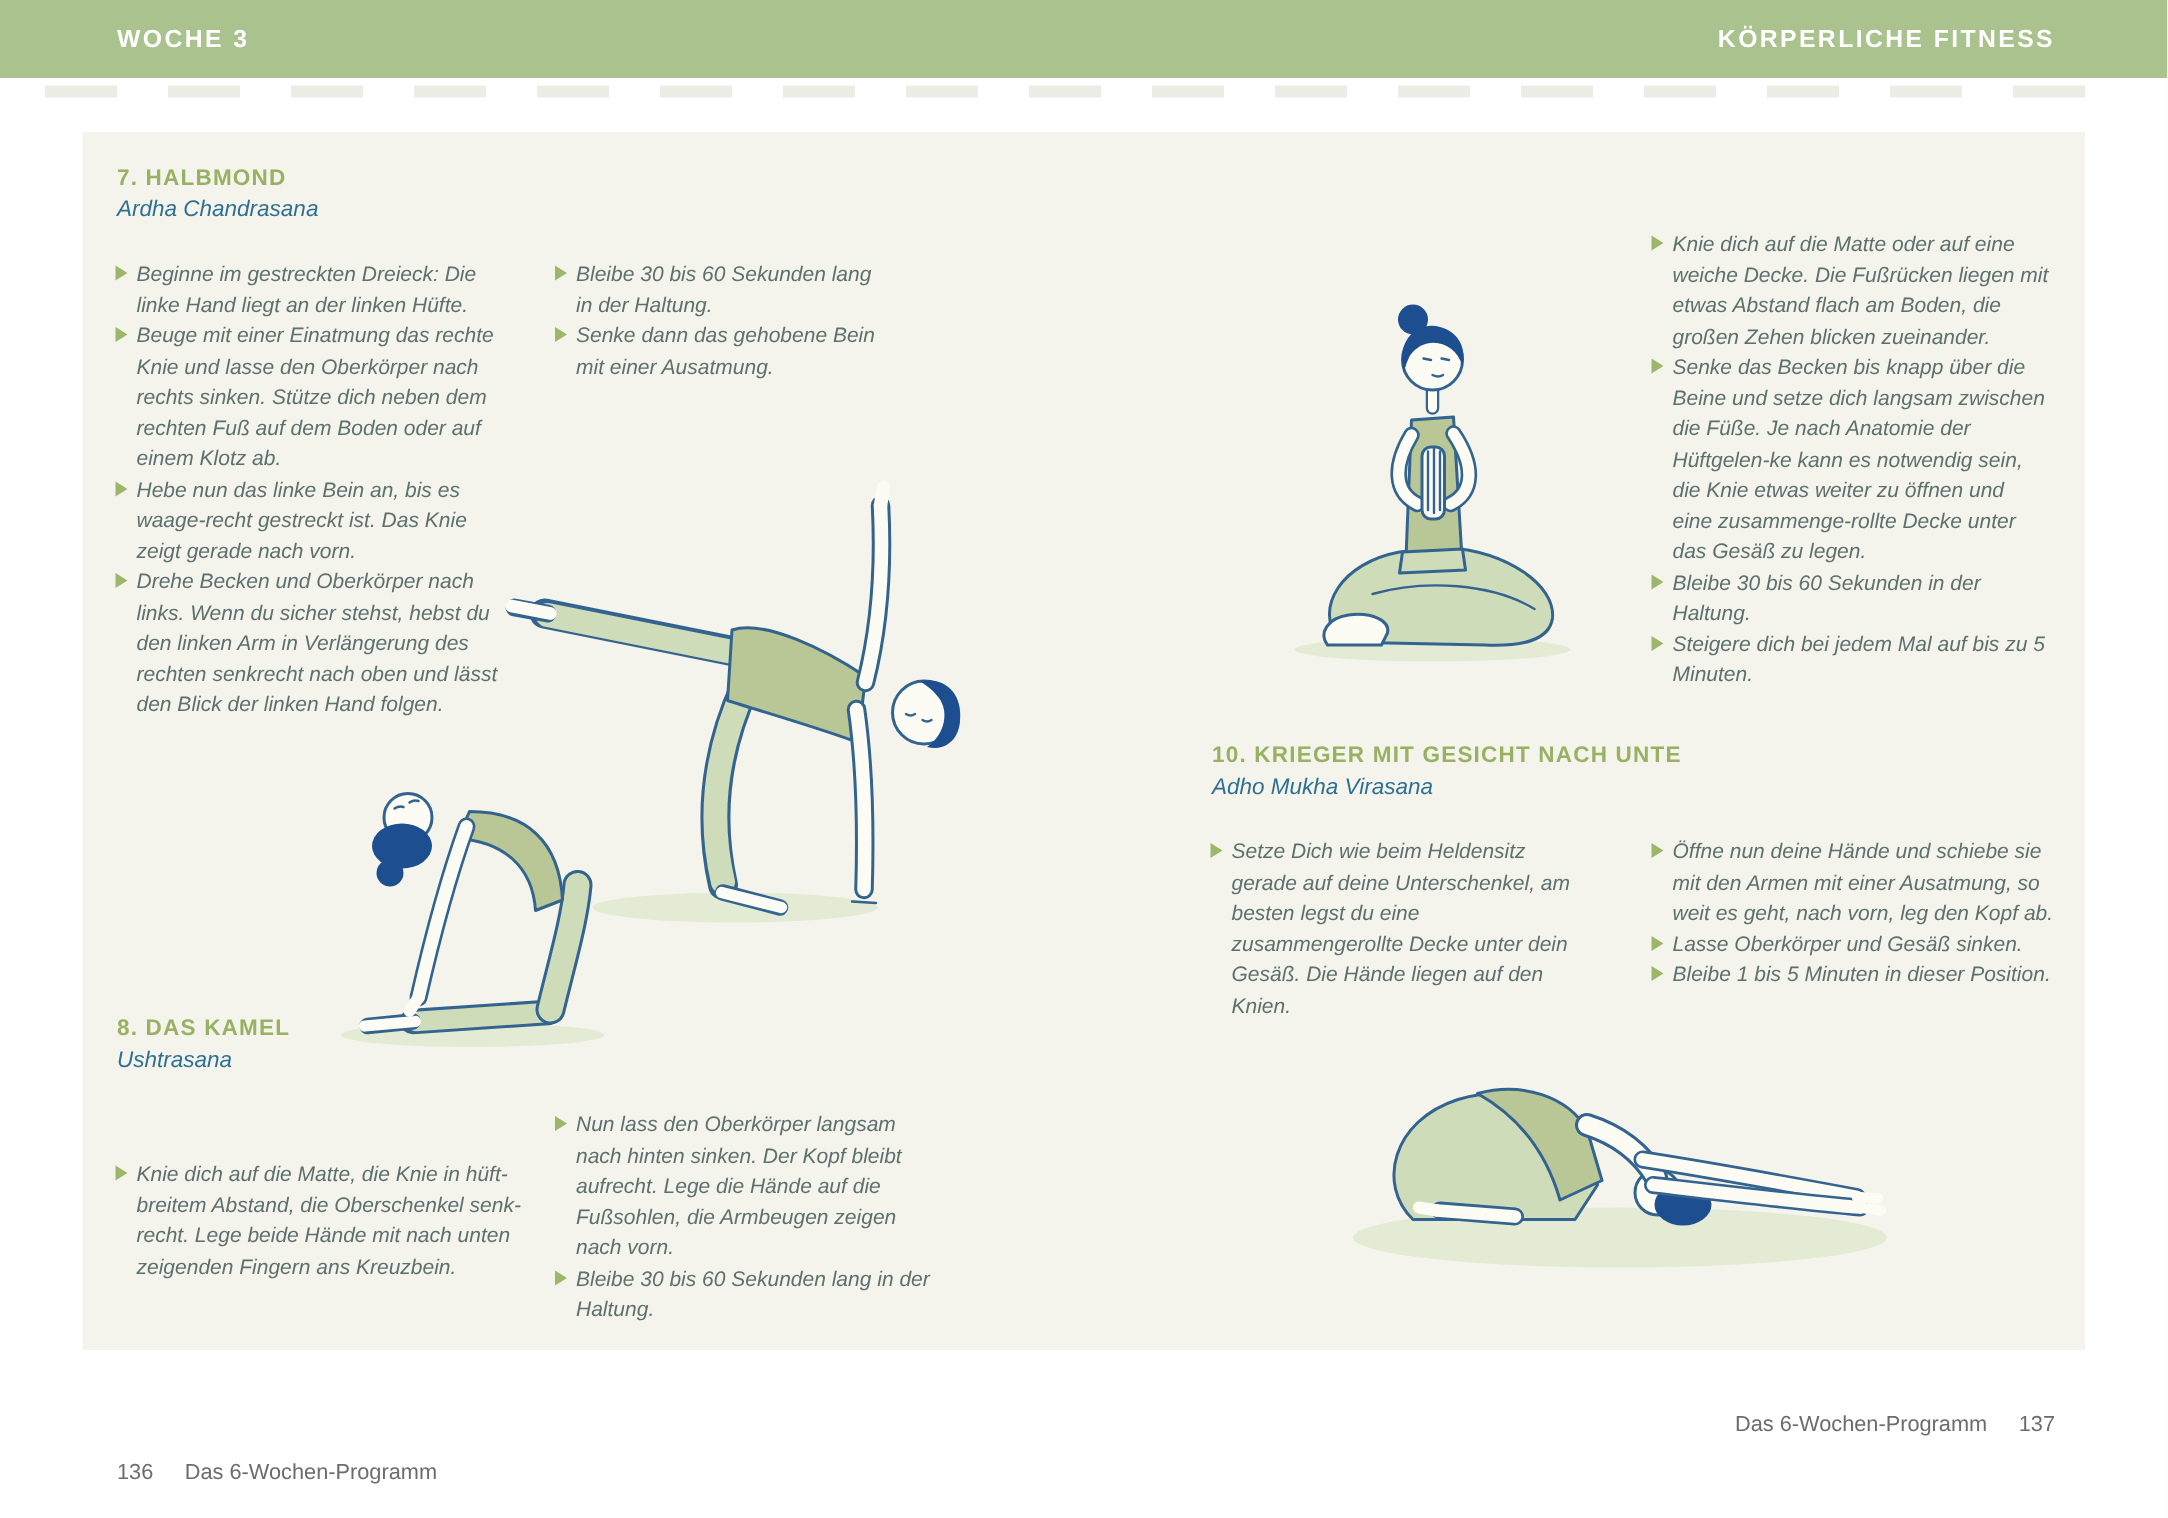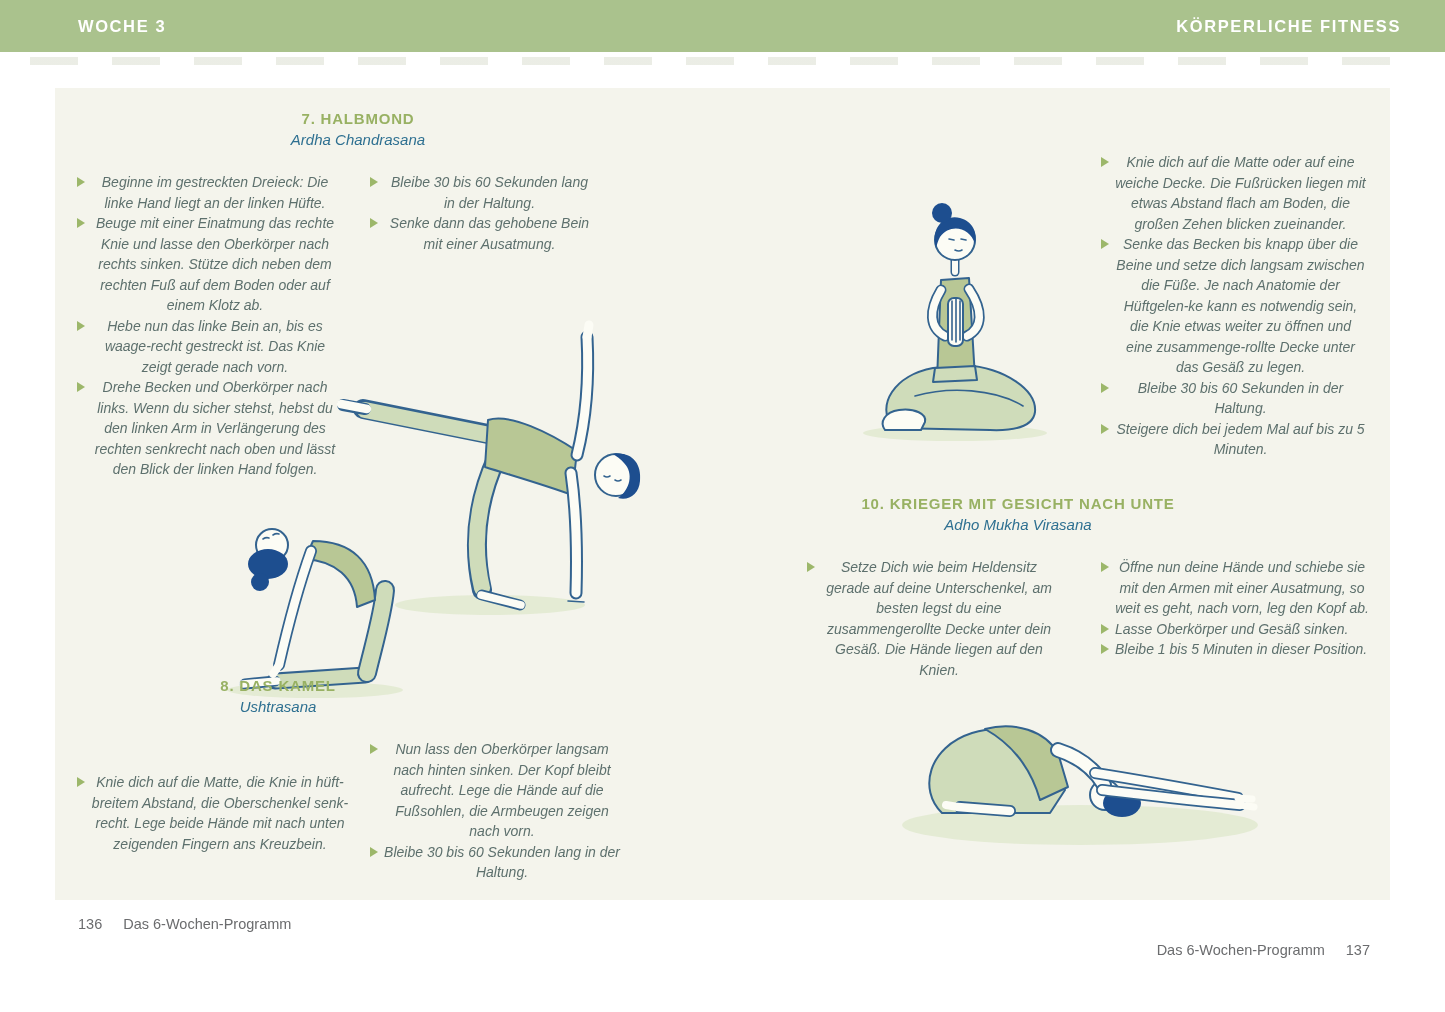--- a/index.html
+++ b/index.html
@@ -7,25 +7,25 @@
     --bullet-green:#9cb76a; --sanskrit-teal:#2e7091; --body-text:#5d706d;
     --footer-text:#6b6c6e; --outline-blue:#33638f; --hair-blue:#1d4e8f;
     --top-olive:#b8c795; --pants-green:#cfdcba; --skin:#fcfcf5; --shadow-green:#e4ebd4;
   }
   html,body{margin:0;padding:0;background:#ffffff;}
   body{font-family:"Liberation Sans",sans-serif;}
   .page{position:relative;width:1445px;height:1012px;background:#ffffff;overflow:hidden;}
 
   .topbar{position:absolute;top:0;left:0;width:100%;height:52px;background:var(--header-bg);
     display:flex;align-items:center;justify-content:space-between;box-sizing:border-box;
-    padding:0 44px 0 78px;color:#ffffff;font-weight:bold;font-size:16.5px;letter-spacing:1.6px;}
+    padding:0 75px 0 78px;color:#ffffff;font-weight:bold;font-size:16.5px;letter-spacing:1.6px;}
   .dash-strip{position:absolute;top:57px;left:30px;right:30px;height:8px;
     background:repeating-linear-gradient(90deg, rgba(203,208,188,0.38) 0 48px, transparent 48px 82px);}
 
-  .panel{position:absolute;left:55px;top:88px;width:1335px;height:812px;background:var(--panel-bg);text-align:center;}
+  .panel{position:absolute;left:55px;top:88px;width:1335px;height:812px;background:var(--panel-bg);}
 
   .sec{position:absolute;}
   .sec-title{font-size:15px;font-weight:bold;letter-spacing:0.8px;color:var(--heading-green);margin:0;}
   .sanskrit{font-size:15px;font-style:italic;font-weight:normal;color:var(--sanskrit-teal);margin:4px 0 0;}
 
   .bullets{position:absolute;list-style:none;margin:0;padding:0;font-style:italic;
     font-size:14px;line-height:20.5px;color:var(--body-text);}
   .bullets li{display:flex;margin:0;}
   .tri-cell{width:14px;flex:0 0 14px;padding-top:5px;}
   .tri{display:block;width:0;height:0;border-left:8px solid var(--bullet-green);
@@ -35,21 +35,21 @@
   .f-shadow{fill:var(--shadow-green);}
   .f-skin{fill:var(--skin);stroke:var(--outline-blue);stroke-width:2;}
   .f-olive{fill:var(--top-olive);stroke:var(--outline-blue);stroke-width:2;stroke-linejoin:round;}
   .f-pants{fill:var(--pants-green);stroke:var(--outline-blue);stroke-width:2;stroke-linejoin:round;}
   .f-hair{fill:var(--hair-blue);}
   .st-ol{stroke:var(--outline-blue);fill:none;stroke-linecap:round;stroke-linejoin:round;}
   .st-skin{stroke:var(--skin);fill:none;stroke-linecap:round;stroke-linejoin:round;}
   .st-pants{stroke:var(--pants-green);fill:none;stroke-linecap:round;stroke-linejoin:round;}
   .ol-line{stroke:var(--outline-blue);fill:none;stroke-width:1.6;stroke-linecap:round;}
 
-  .footer-left{position:absolute;left:78px;top:916px;display:flex;gap:21px;
+  .footer-left{position:absolute;left:78px;top:974px;display:flex;gap:21px;
     font-size:14.5px;color:var(--footer-text);text-align:right;}
   .footer-right{position:absolute;right:75px;top:942px;display:flex;gap:21px;
     font-size:14.5px;color:var(--footer-text);}
 </style>
 </head>
 <body>
 
 <div class="page">
 
   <header class="topbar">

